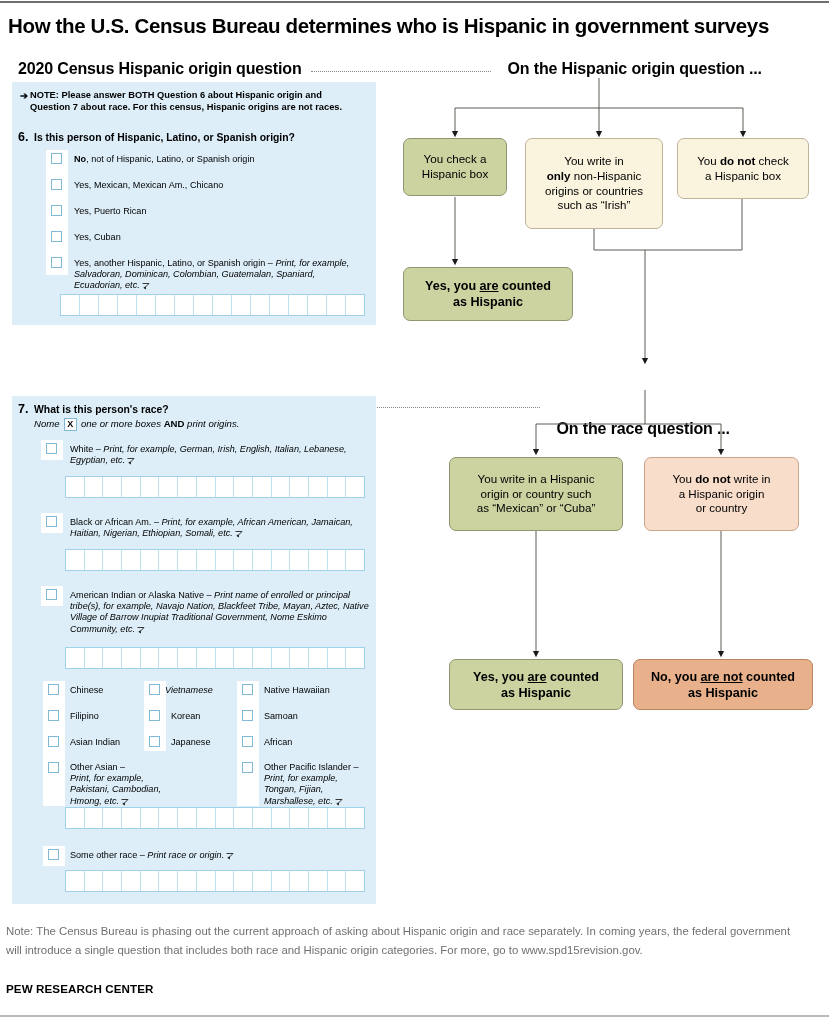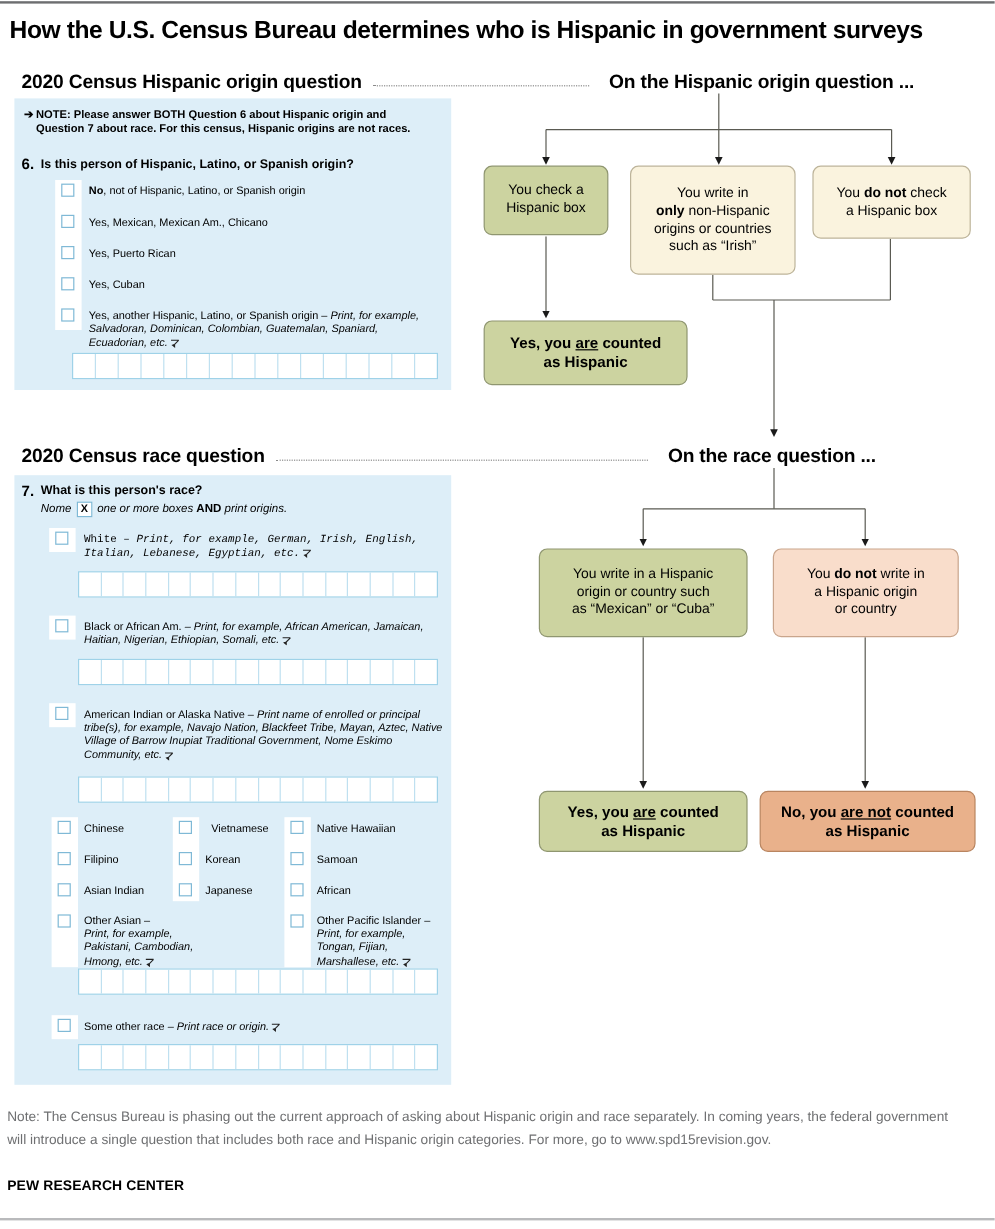--- a/index.html
+++ b/index.html
@@ -38,21 +38,21 @@
     border-top: 1.4px dotted #8a8a8a;
     align-self: center; position: relative; top: 2px;
   }
 
   #sec-hisp { left: 18px; top: 60px; width: 800px; }
   #sec-hisp .dots { width: 180px; }
   #sec-hisp .right { margin-left: 8px; }
 
   #sec-race { left: 18px; top: 372px; width: 800px; }
   #sec-race .dots { width: 310px; }
-  #sec-race .right { margin-left: 8px; }
+  #sec-race .right { margin-left: 8px; margin-top: 48px; }
 
   
   .form-panel {
     position: absolute;
     background: #ddeef8;
   }
   #panel-hisp { left: 12px; top: 82px; width: 364px; height: 243px; }
   #panel-race { left: 12px; top: 396px; width: 364px; height: 508px; }
 
   
@@ -233,21 +233,21 @@
     <div class="qsub" style="left:22px; top:22px;">
       <span>Nome</span>
       <span class="markx">X</span>
       <span>one or more boxes</span>
       <b>AND</b>
       <span>print origins.</span>
     </div>
 
     <div class="cb-strip" style="left:29px; top:44px; width:22px; height:20px;"></div>
     <div class="cbx" style="left:34px; top:47px;"></div>
-    <div class="opt" style="left:58px; top:48px; width:298px;font-family:Liberation Mono, monospace;">
+    <div class="opt" style="left:58px; top:48px; width:298px;">
       White – <i>Print, for example, German, Irish, English, Italian,
       Lebanese, Egyptian, etc.</i><span class="pencil"><svg width="8" height="8" viewBox="0 0 8 8">
             <path d="M0.5 1.5 L7 1.5 M7 1.5 L3.5 5 M3.5 5 L3.5 7 L1.8 5.6 Z" stroke="#222" stroke-width="0.9" fill="#222"></path>
           </svg></span>
     </div>
     <div class="writein" style="left:53px; top:80px; width:300px;">
       <div class="cell"></div>
         <div class="cell"></div>
         <div class="cell"></div>
         <div class="cell"></div>
@@ -326,21 +326,21 @@
     <div class="cb-strip" style="left:225px; top:285px; width:22px; height:125px;"></div>
 
     <div class="cbx" style="left:36px; top:288px;"></div>
     <div class="gridopt" style="left:58px; top:289px;">Chinese</div>
     <div class="cbx" style="left:36px; top:314px;"></div>
     <div class="gridopt" style="left:58px; top:315px;">Filipino</div>
     <div class="cbx" style="left:36px; top:340px;"></div>
     <div class="gridopt" style="left:58px; top:341px;">Asian Indian</div>
 
     <div class="cbx" style="left:137px; top:288px;"></div>
-    <div class="gridopt" style="left:164px; top:289px;">Vietnamese</div>
+    <div class="gridopt" style="left:153px; top:289px;font-style:italic;">Vietnamese</div>
     <div class="cbx" style="left:137px; top:314px;"></div>
     <div class="gridopt" style="left:159px; top:315px;">Korean</div>
     <div class="cbx" style="left:137px; top:340px;"></div>
     <div class="gridopt" style="left:159px; top:341px;">Japanese</div>
 
     <div class="cbx" style="left:230px; top:288px;"></div>
     <div class="gridopt" style="left:252px; top:289px;">Native Hawaiian</div>
     <div class="cbx" style="left:230px; top:314px;"></div>
     <div class="gridopt" style="left:252px; top:315px;">Samoan</div>
     <div class="cbx" style="left:230px; top:340px;"></div>

